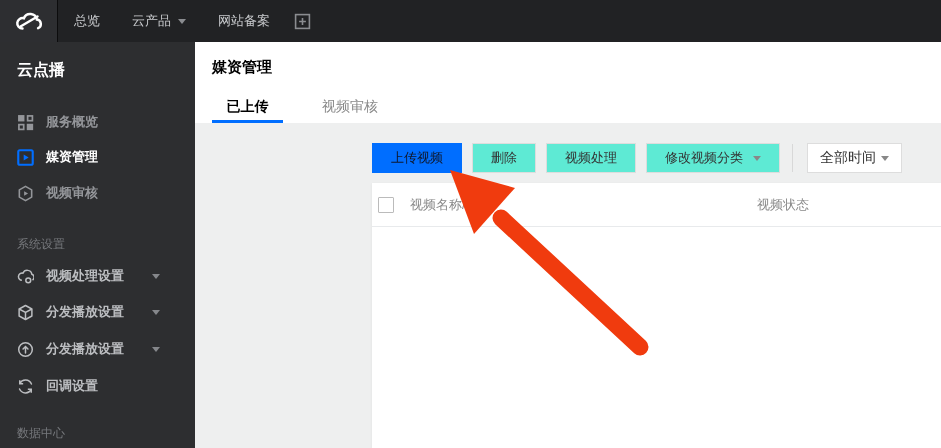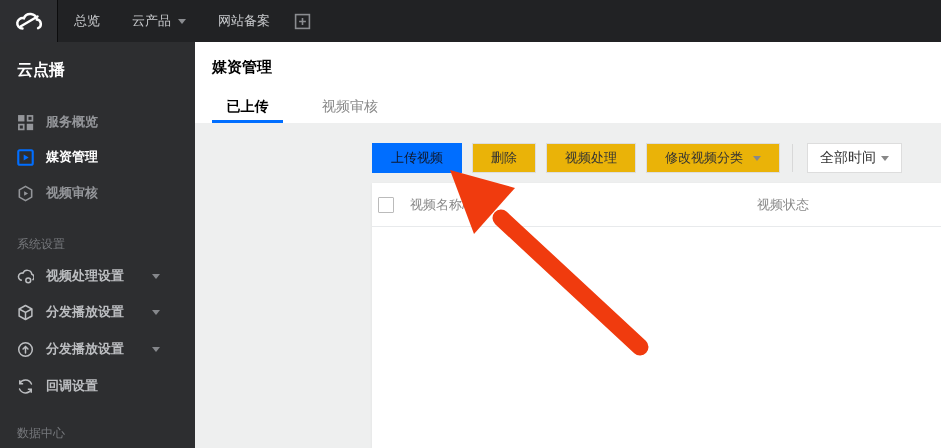--- a/index.html
+++ b/index.html
@@ -68,21 +68,21 @@
   .tab.inactive { margin-left:39px; }
   .content {
     position:absolute; left:195px; top:123px; right:0; bottom:0;
     background:#eeefef; z-index:5;
   }
   
   .toolbar {
     position:absolute; left:177px; top:20px; display:flex; align-items:center;
   }
   .btn {
-    height:30px; background:#eab308; border:1px solid #ddd; color:#333;
+    height:30px; background:#5eead4; border:1px solid #ddd; color:#333;
     font-size:13px; display:flex; align-items:center; justify-content:center;
     padding:0 18px; margin-right:10px; cursor:pointer; white-space:nowrap;
   }
   .btn.primary {
     background:#006eff; border-color:#006eff; color:#0f172a;
     width:90px; padding:0;
   }
   .btn .caret { margin-left:10px; }
   .toolbar-divider { width:1px; height:28px; background:#d8d8d8; margin:0 2px; }
   .select {

